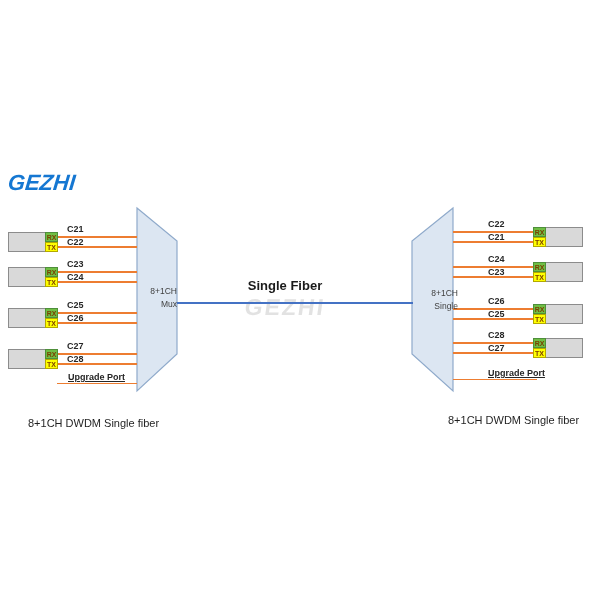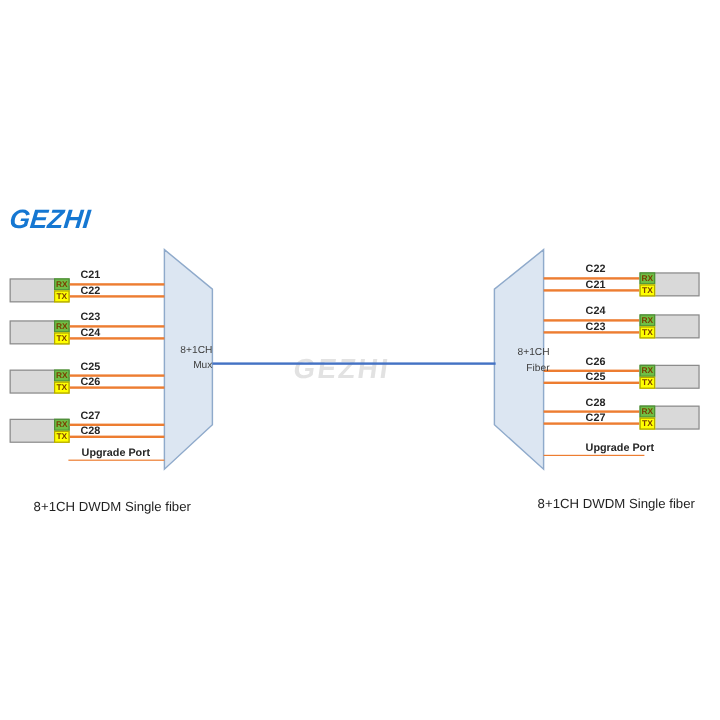--- a/index.html
+++ b/index.html
@@ -59,49 +59,50 @@
   .fline.f1{top:4px;}
   .fline.f2{top:14px;}
   .ch-label{
     position:absolute;font-size:9px;font-weight:bold;color:#262626;white-space:nowrap;z-index:3;
   }
   .lrow .ch-label{left:59px;}
   .rrow .ch-label{left:35px;}
   .ch-label.top{top:-8.5px;}
   .ch-label.bot{top:4.5px;}
   .upgrade-label{
-    position:absolute;font-size:9px;font-weight:bold;color:#262626;white-space:nowrap;z-index:3;
+    position:absolute;font-size:9px;font-weight:bold;color:#262626;white-space:nowrap;z-index:3;text-decoration:underline;
   }
   .oline{position:absolute;height:1.5px;background:#ED7D31;z-index:2;}
   .caption{
     position:absolute;font-size:11px;font-weight:normal;color:#1F1F1F;white-space:nowrap;z-index:3;
   }
 </style>
 </head>
 <body>
 
 <div class="canvas">
 
   <div class="logo">GEZHI</div>
 
   <svg class="shapes" width="600" height="600" viewBox="0 0 600 600">
     <polygon class="trap" points="137,208 177,241 177,354 137,391"></polygon>
     <polygon class="trap" points="453,208 412,241 412,354 453,391"></polygon>
   </svg>
 
   <div class="watermark">GEZHI</div>
   <div class="fiber-line"></div>
+  <div class="fiber-label">Single Fiber</div>
 
   <div class="mux-label">
     <div>8+1CH</div>
     <div>Mux</div>
   </div>
   <div class="demux-label">
     <div>8+1CH</div>
-    <div>Fiber</div>
+    <div>Single</div>
   </div>
 
   <div class="lrow" style="top:232px">
     <div class="tbox">
       <div class="tab rx">RX</div>
       <div class="tab tx">TX</div>
     </div>
     <div class="fline f1"></div>
     <div class="fline f2"></div>
     <div class="ch-label top">C21</div>

